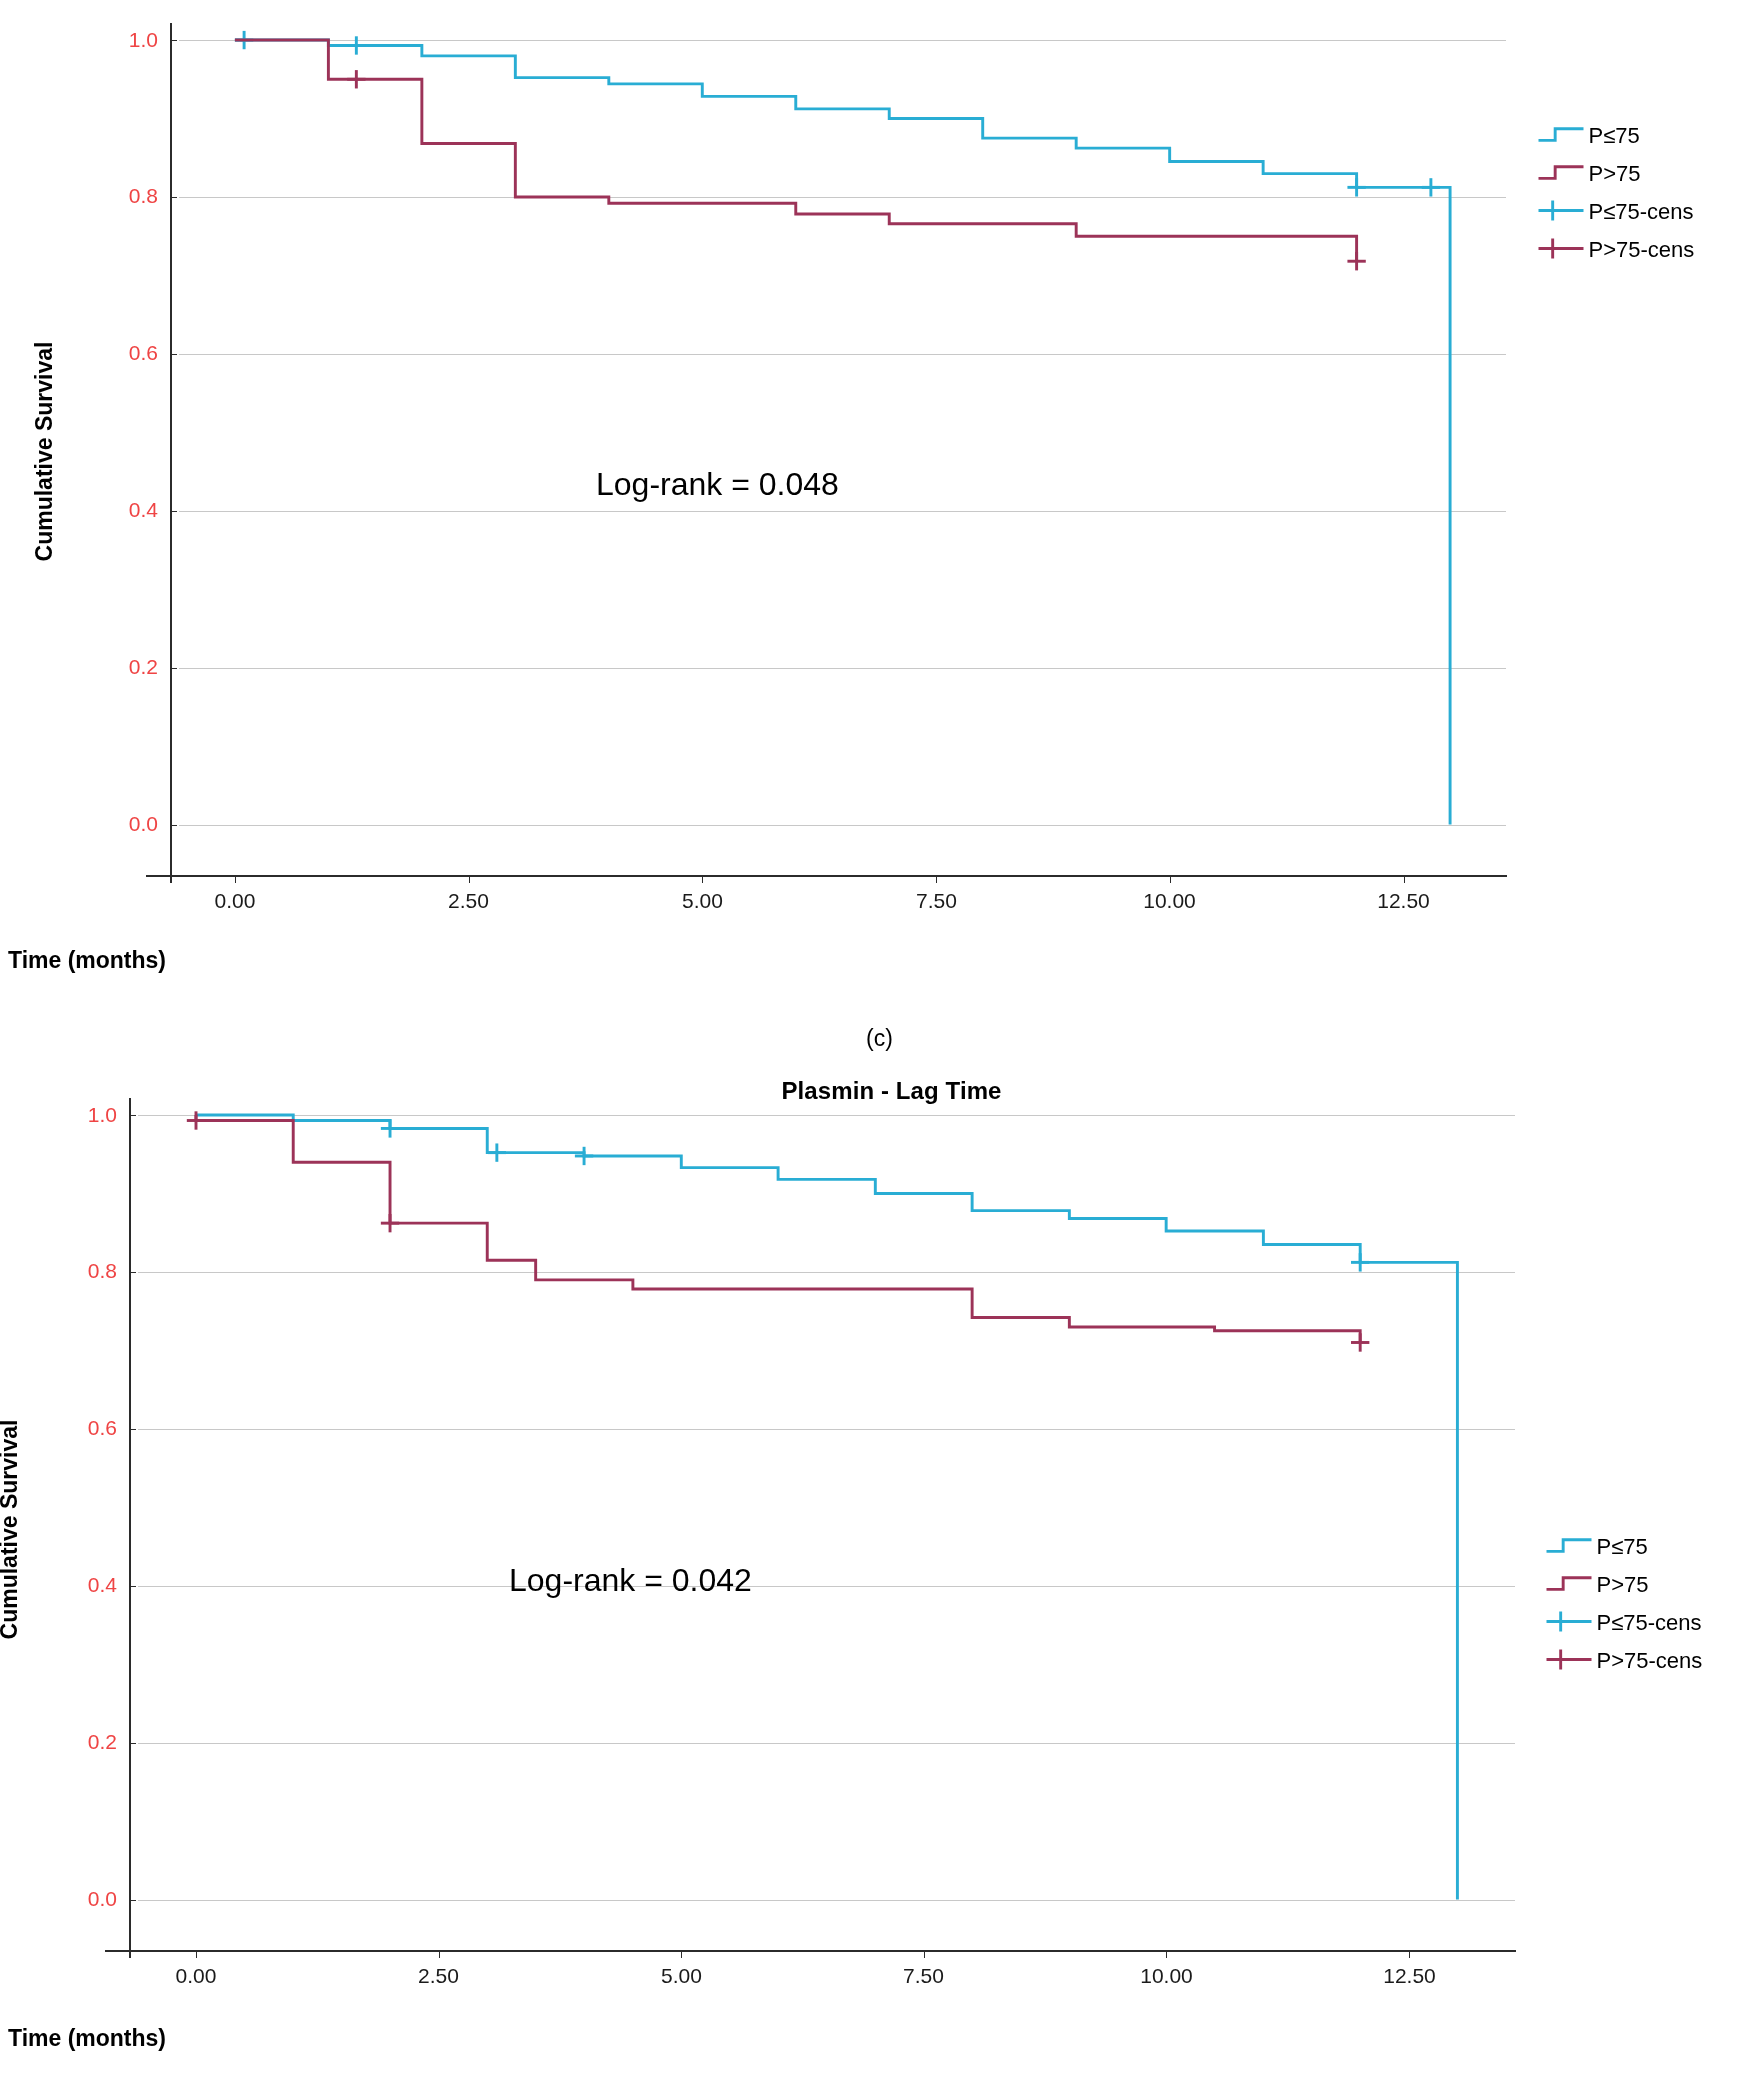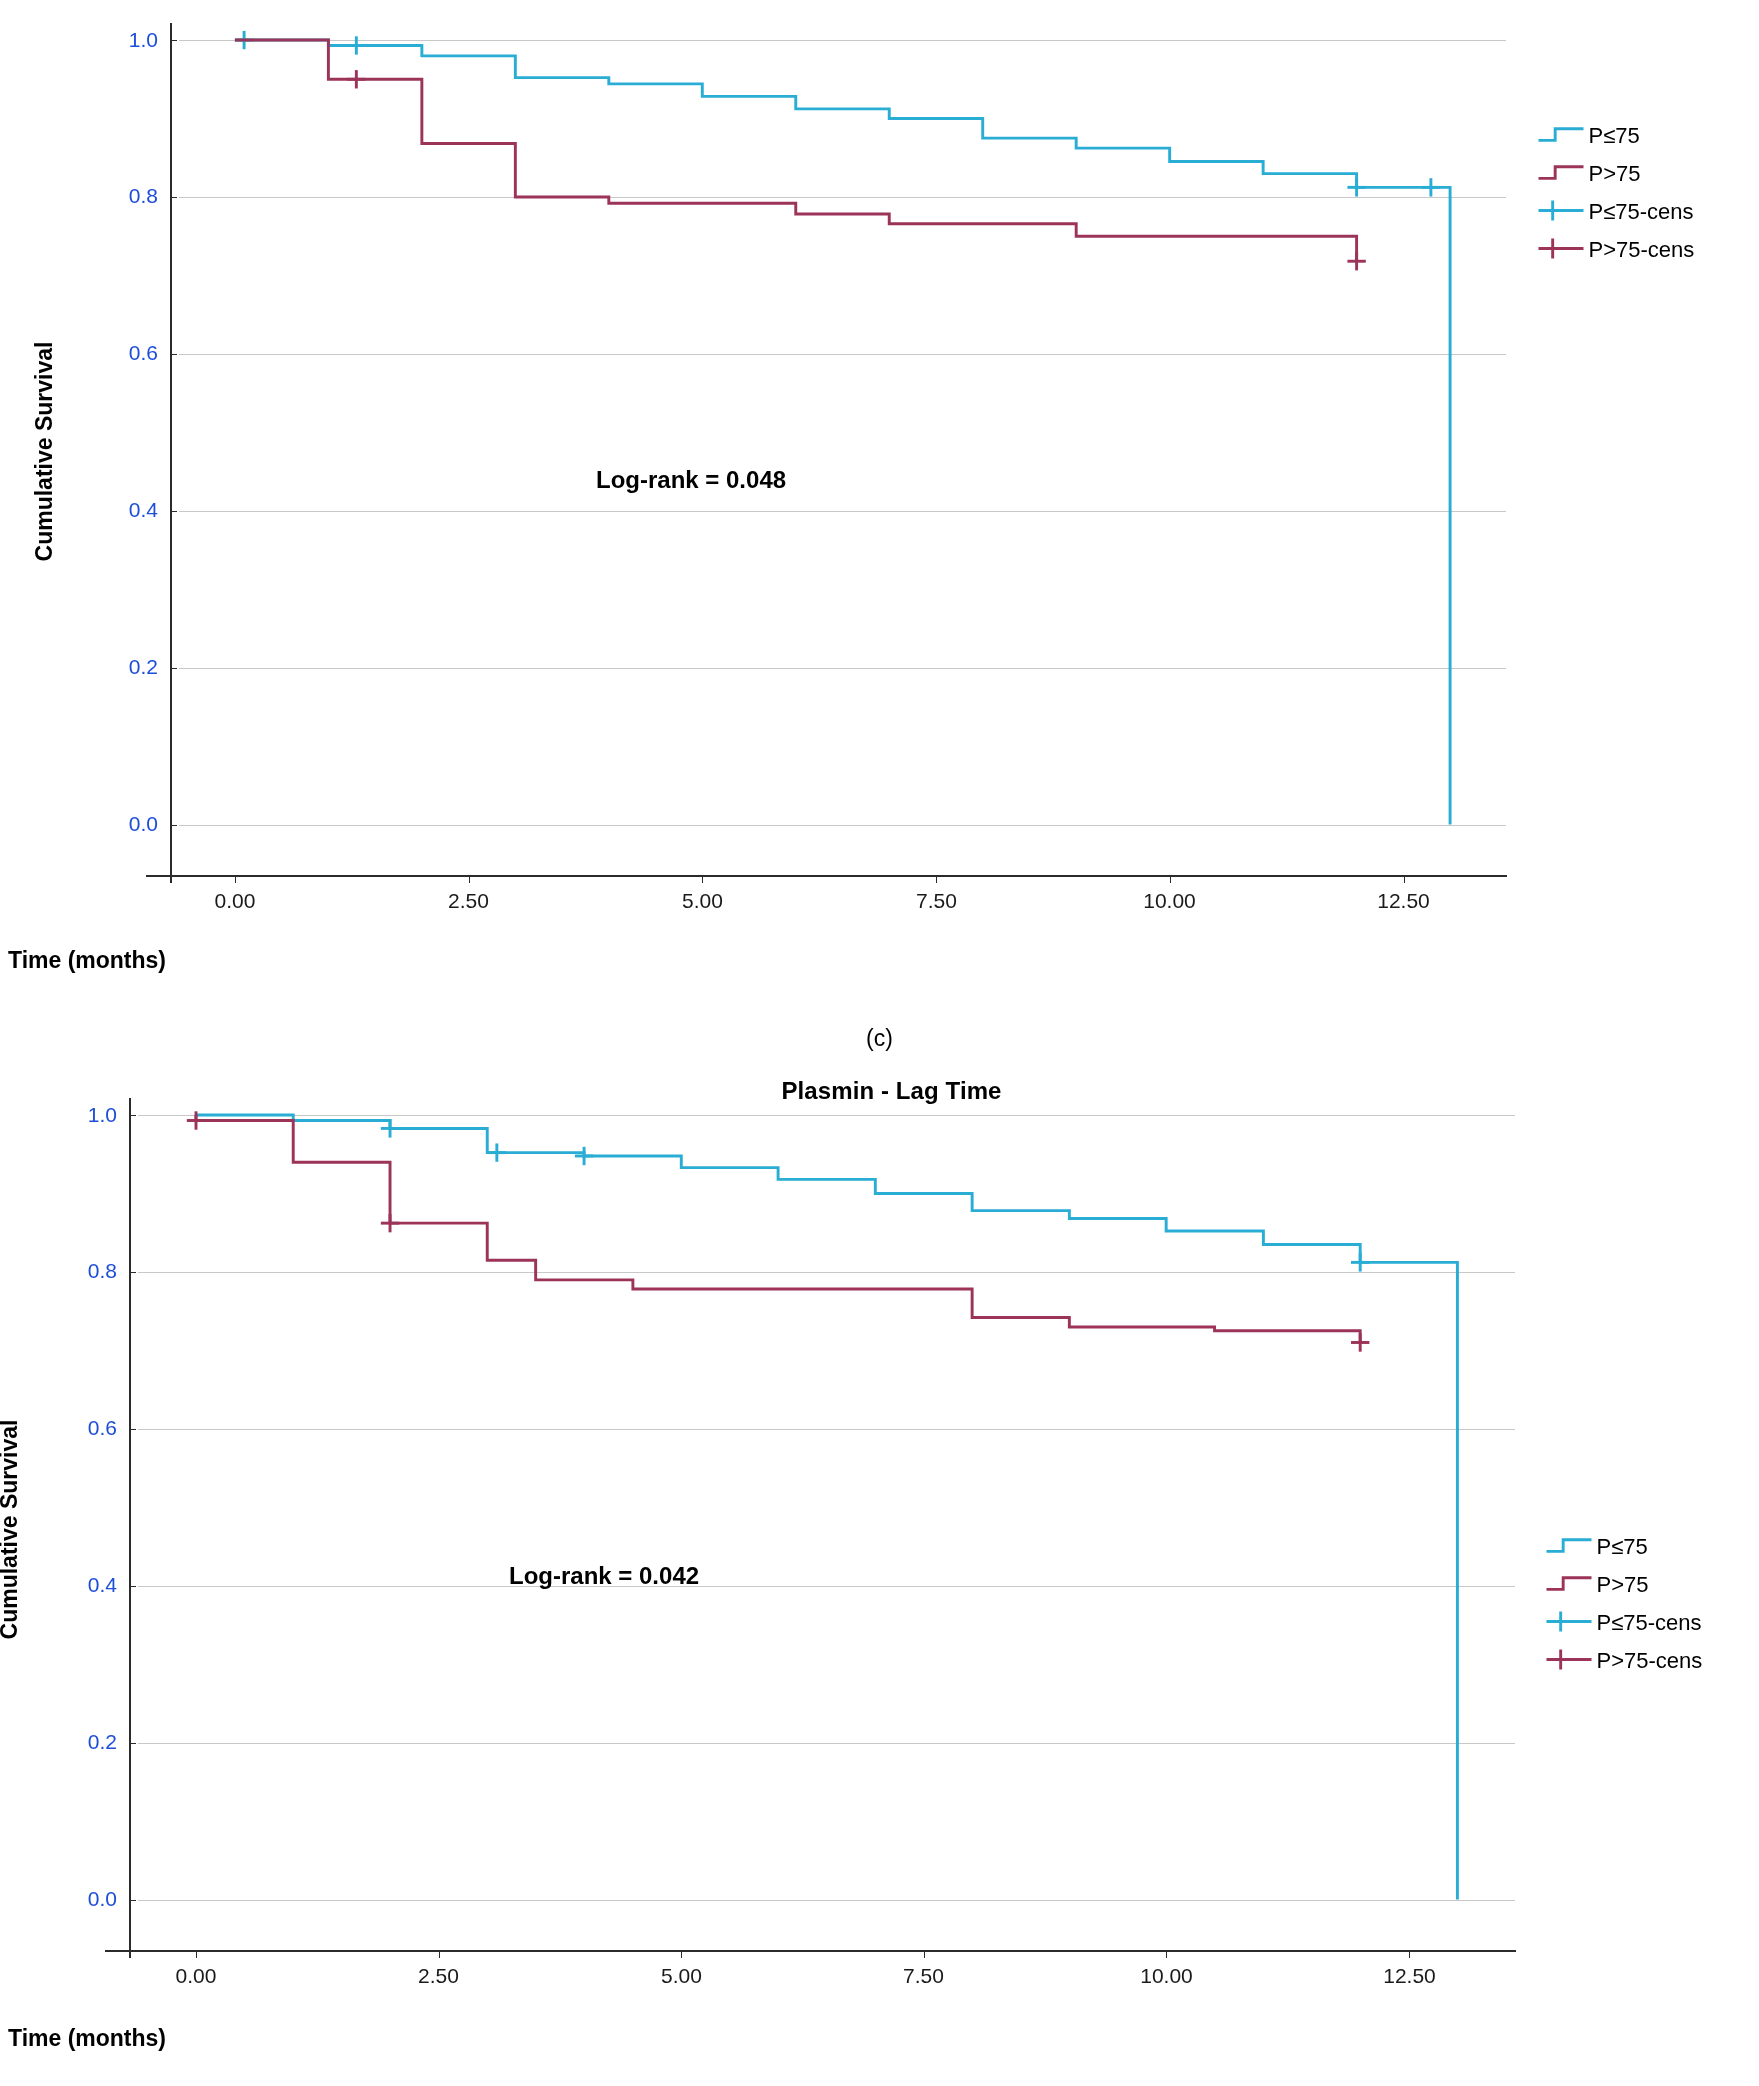--- a/index.html
+++ b/index.html
@@ -40,21 +40,21 @@
   }
   .gridline {
     position: absolute;
     height: 1.3px;
     background: #c8c8c8;
   }
   .ytick-label {
     position: absolute;
     font-size: 21px;
     text-align: right;
-    color: #1d4ed8;
+    color: #ef4444;
   }
   .ytick-mark {
     position: absolute;
     width: 7.5px;
     height: 1.3px;
     background: #2b2b2b;
   }
   .xtick-label {
     position: absolute;
     font-size: 21px;
@@ -80,22 +80,22 @@
     position: absolute;
     font-size: 23px;
     font-weight: bold;
     text-align: left;
     width: 100%;
     left: 0;
     padding-left: 8px;
   }
   .annotation {
     position: absolute;
-    font-size: 24px;
-    font-weight: bold;
+    font-size: 32px;
+    font-weight: normal;
     white-space: nowrap;
   }
   .legend {
     position: absolute;
     font-size: 22px;
   }
   .legend-row {
     display: flex;
     align-items: flex-end;
     height: 38px;

